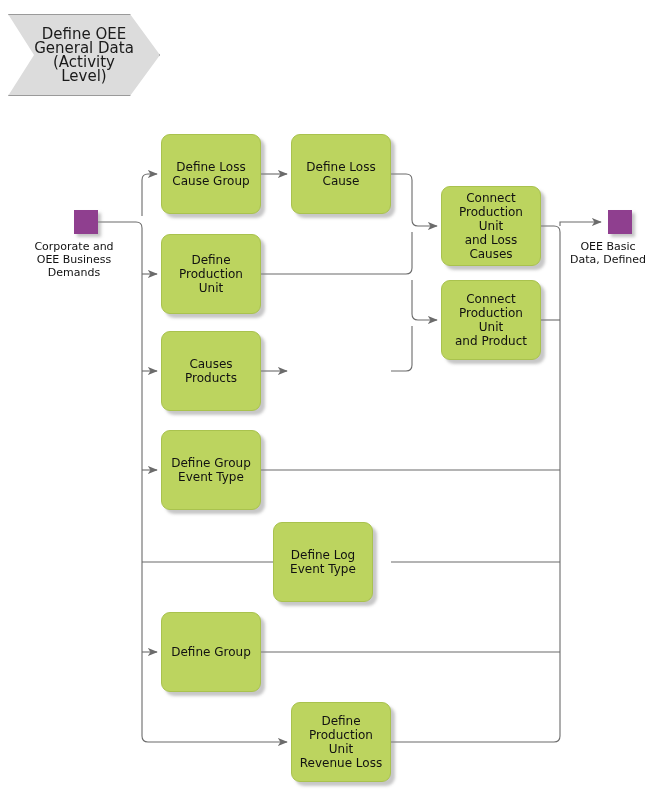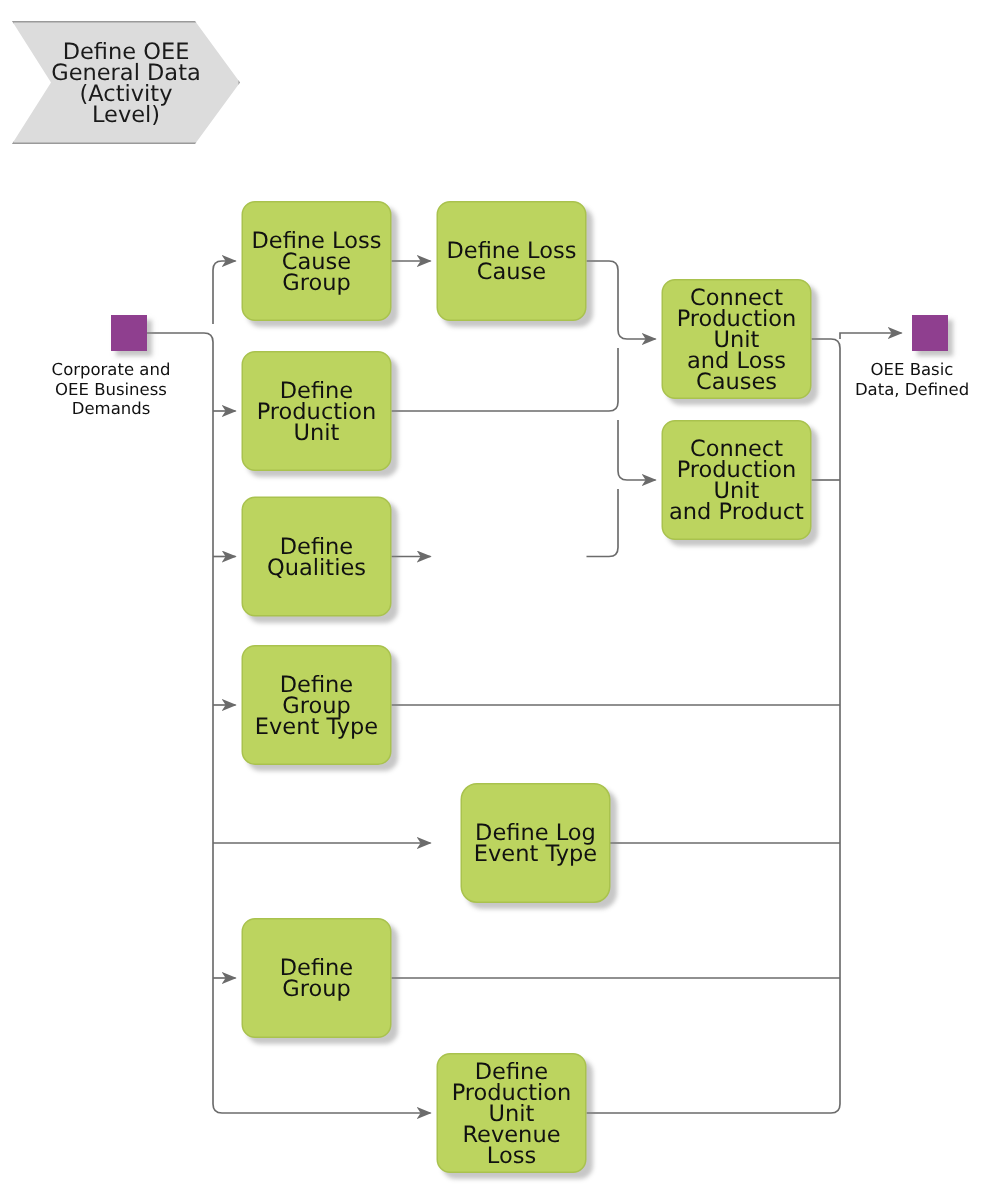--- a/index.html
+++ b/index.html
@@ -41,21 +41,21 @@
   
   .node{
     position:absolute;
     background:#BCD45F;
     border:1px solid #a9c24e;
     border-radius:9px;
     box-shadow:4px 4px 3px rgba(130,130,130,.45);
     box-sizing:border-box;
     display:flex;align-items:center;justify-content:center;
     text-align:center;
-    font-size:15px;color:#111;line-height:14px;
+    font-size:12px;color:#111;line-height:14px;
     white-space:pre-line;
     padding:4px;
   }
 
   
   .term{position:absolute;}
   .term .sq{
     position:absolute;left:0;top:0;width:24px;height:24px;
     background:#8F3F8F;
     box-shadow:3px 3px 3px rgba(140,140,140,.5);
@@ -150,23 +150,23 @@
   <div class="node" style="left: 291px; top: 134px; width: 100px; height: 80px;">Define Loss
 Cause</div>
   <div class="node" style="left: 441px; top: 186px; width: 100px; height: 80px;">Connect
 Production Unit
 and Loss Causes</div>
   <div class="node" style="left: 161px; top: 234px; width: 100px; height: 80px;">Define
 Production Unit</div>
   <div class="node" style="left: 441px; top: 280px; width: 100px; height: 80px;">Connect
 Production Unit
 and Product</div>
-  <div class="node" style="left: 161px; top: 331px; width: 100px; height: 80px;">Define Qualities</div>
+  <div class="node" style="left: 161px; top: 331px; width: 100px; height: 80px;">Causes Products</div>
   <div class="node" style="left: 161px; top: 430px; width: 100px; height: 80px;">Define Group
 Event Type</div>
-  <div class="node" style="left: 307px; top: 522px; width: 100px; height: 80px; border-radius: 11px;">Define Log
+  <div class="node" style="left: 273px; top: 522px; width: 100px; height: 80px;">Define Log
 Event Type</div>
   <div class="node" style="left: 161px; top: 612px; width: 100px; height: 80px;">Define Group</div>
   <div class="node" style="left: 291px; top: 702px; width: 100px; height: 80px;">Define
 Production Unit
 Revenue Loss</div>
 
 </div>
 
 </body></html>

